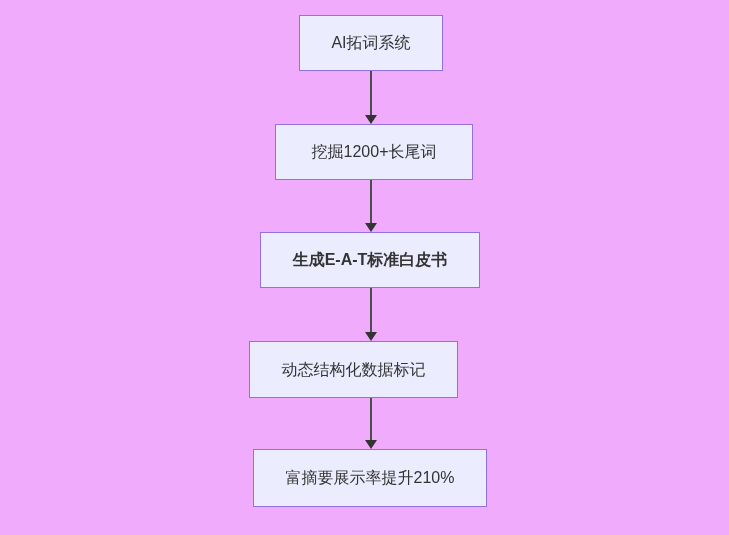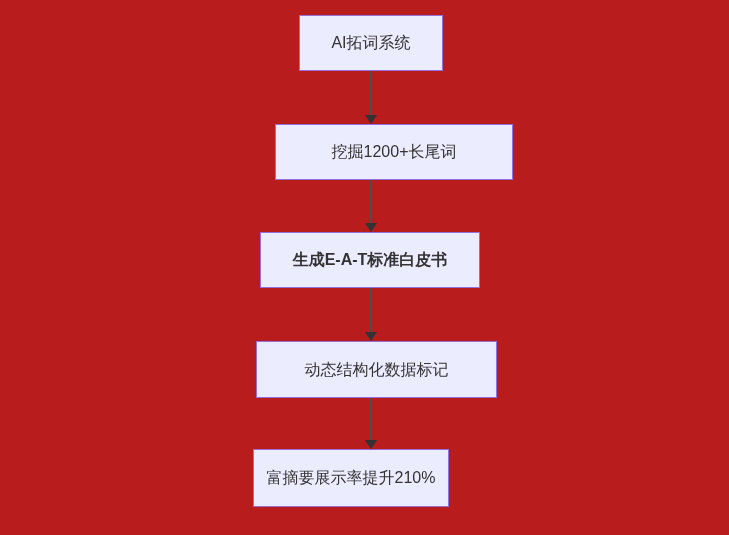--- a/index.html
+++ b/index.html
@@ -10,43 +10,43 @@
     width: 729px;
     height: 535px;
     background: #fafafa;
     font-family: "Liberation Sans", "DejaVu Sans", sans-serif;
     overflow: hidden;
   }
   .canvas {
     position: relative;
     width: 729px;
     height: 535px;
-    background: #b91c1c;
+    background: #f0abfc;
   }
   .node {
     position: absolute;
     box-sizing: border-box;
     background: #ececff;
     border: 1px solid #9370db;
     display: flex;
     align-items: center;
     justify-content: center;
   }
   .node-label {
     color: #333333;
     font-size: 16px;
     line-height: 1.2;
     white-space: nowrap;
     text-align: center;
   }
   .n1 { left: 299px; top: 15px;  width: 144px; height: 56px; }
-  .n2 { left: 275px; top: 124px; width: 238px; height: 56px; }
+  .n2 { left: 275px; top: 124px; width: 198px; height: 56px; }
   .n3 { left: 260px; top: 232px; width: 220px; height: 56px; font-weight: bold; }
-  .n4 { left: 256px; top: 341px; width: 241px; height: 57px; }
-  .n5 { left: 253px; top: 449px; width: 196px; height: 58px; }
+  .n4 { left: 249px; top: 341px; width: 209px; height: 57px; }
+  .n5 { left: 253px; top: 449px; width: 234px; height: 58px; }
 
   .arrow-line {
     position: absolute;
     left: 370px;
     width: 2px;
     background: #4d4d4d;
   }
   .arrow-head {
     position: absolute;
     left: 365px;

